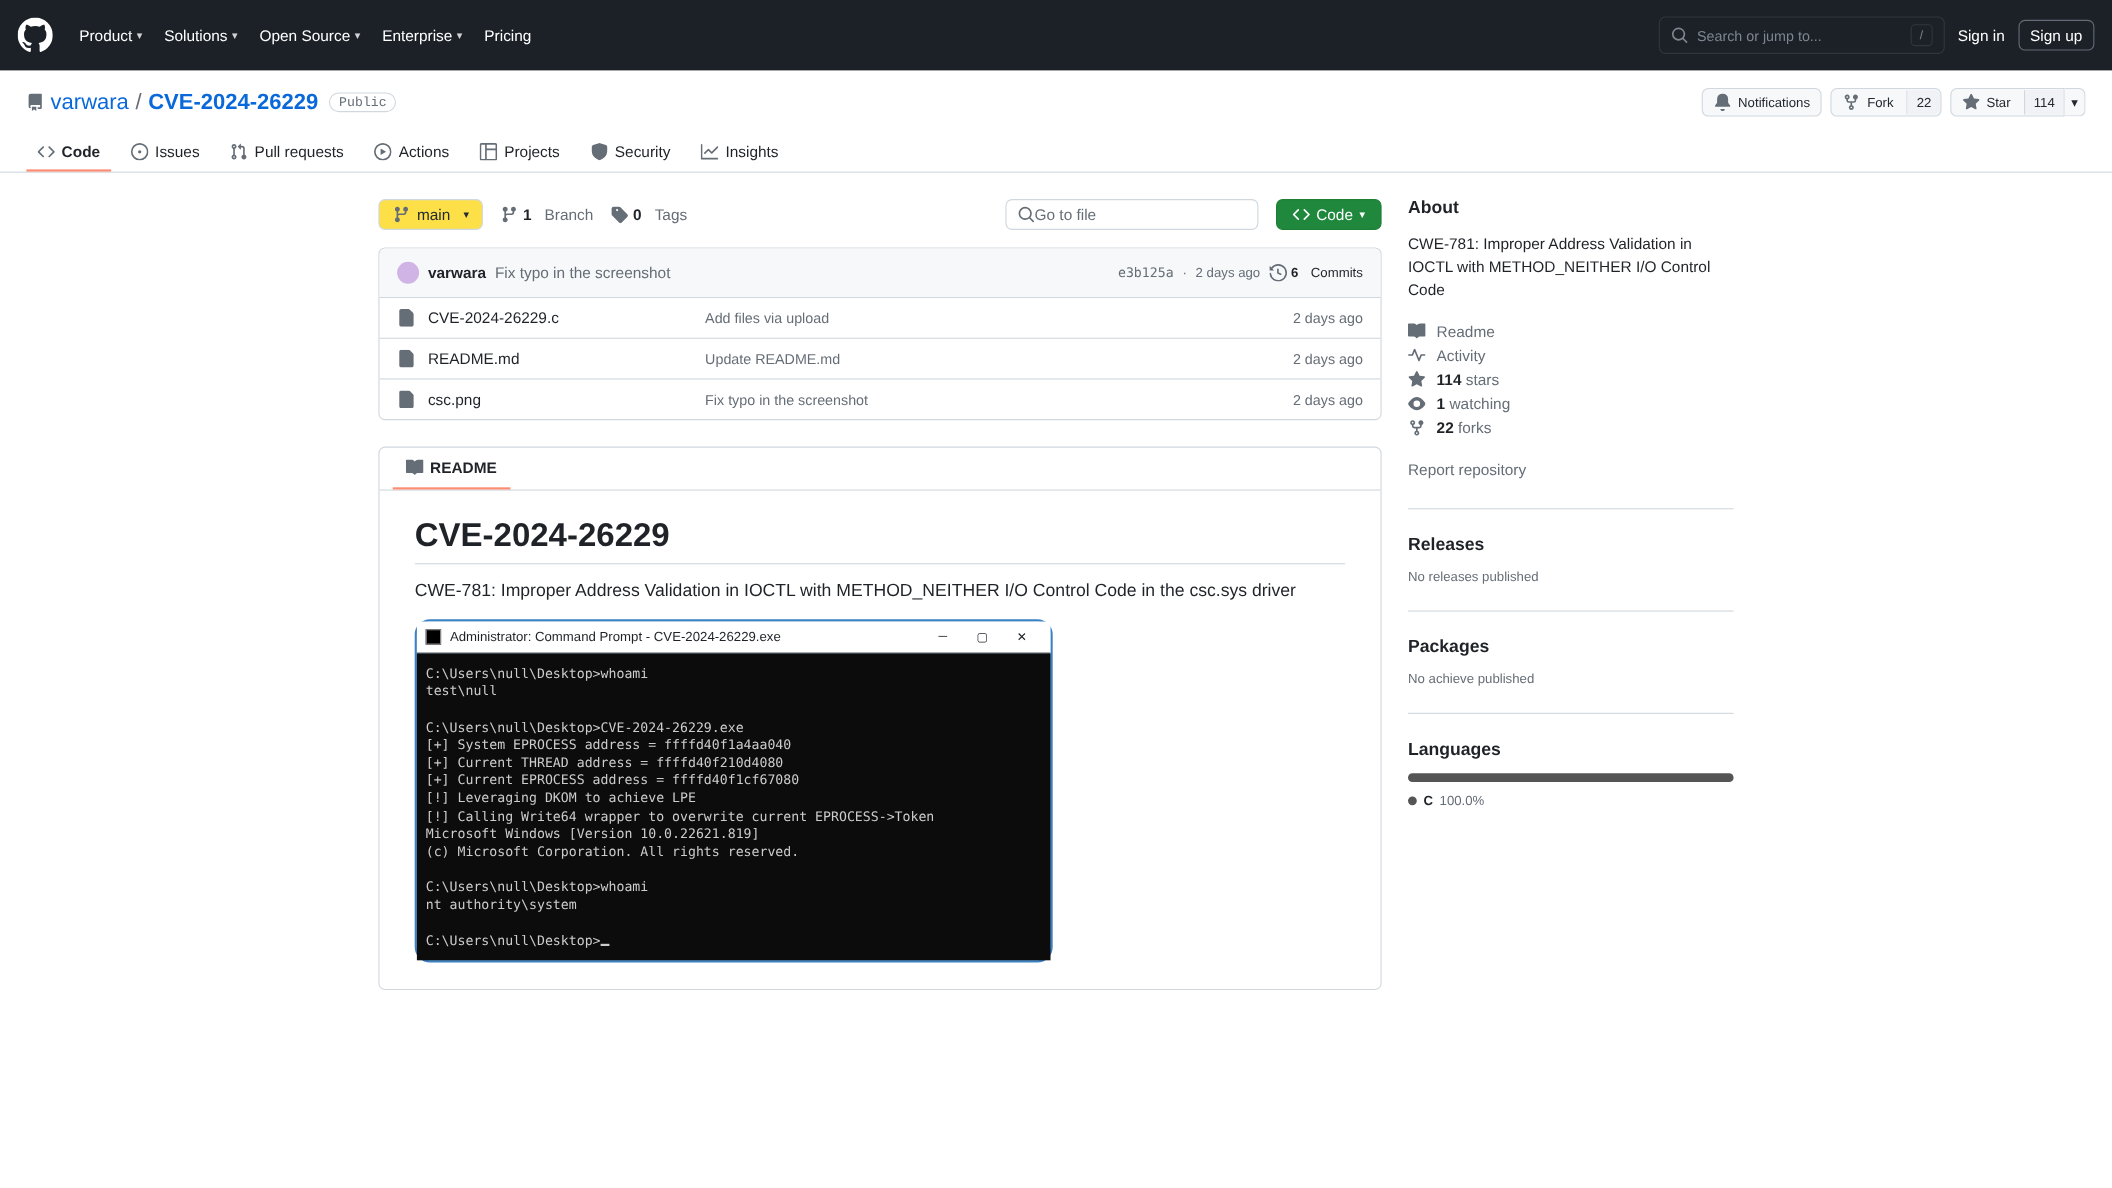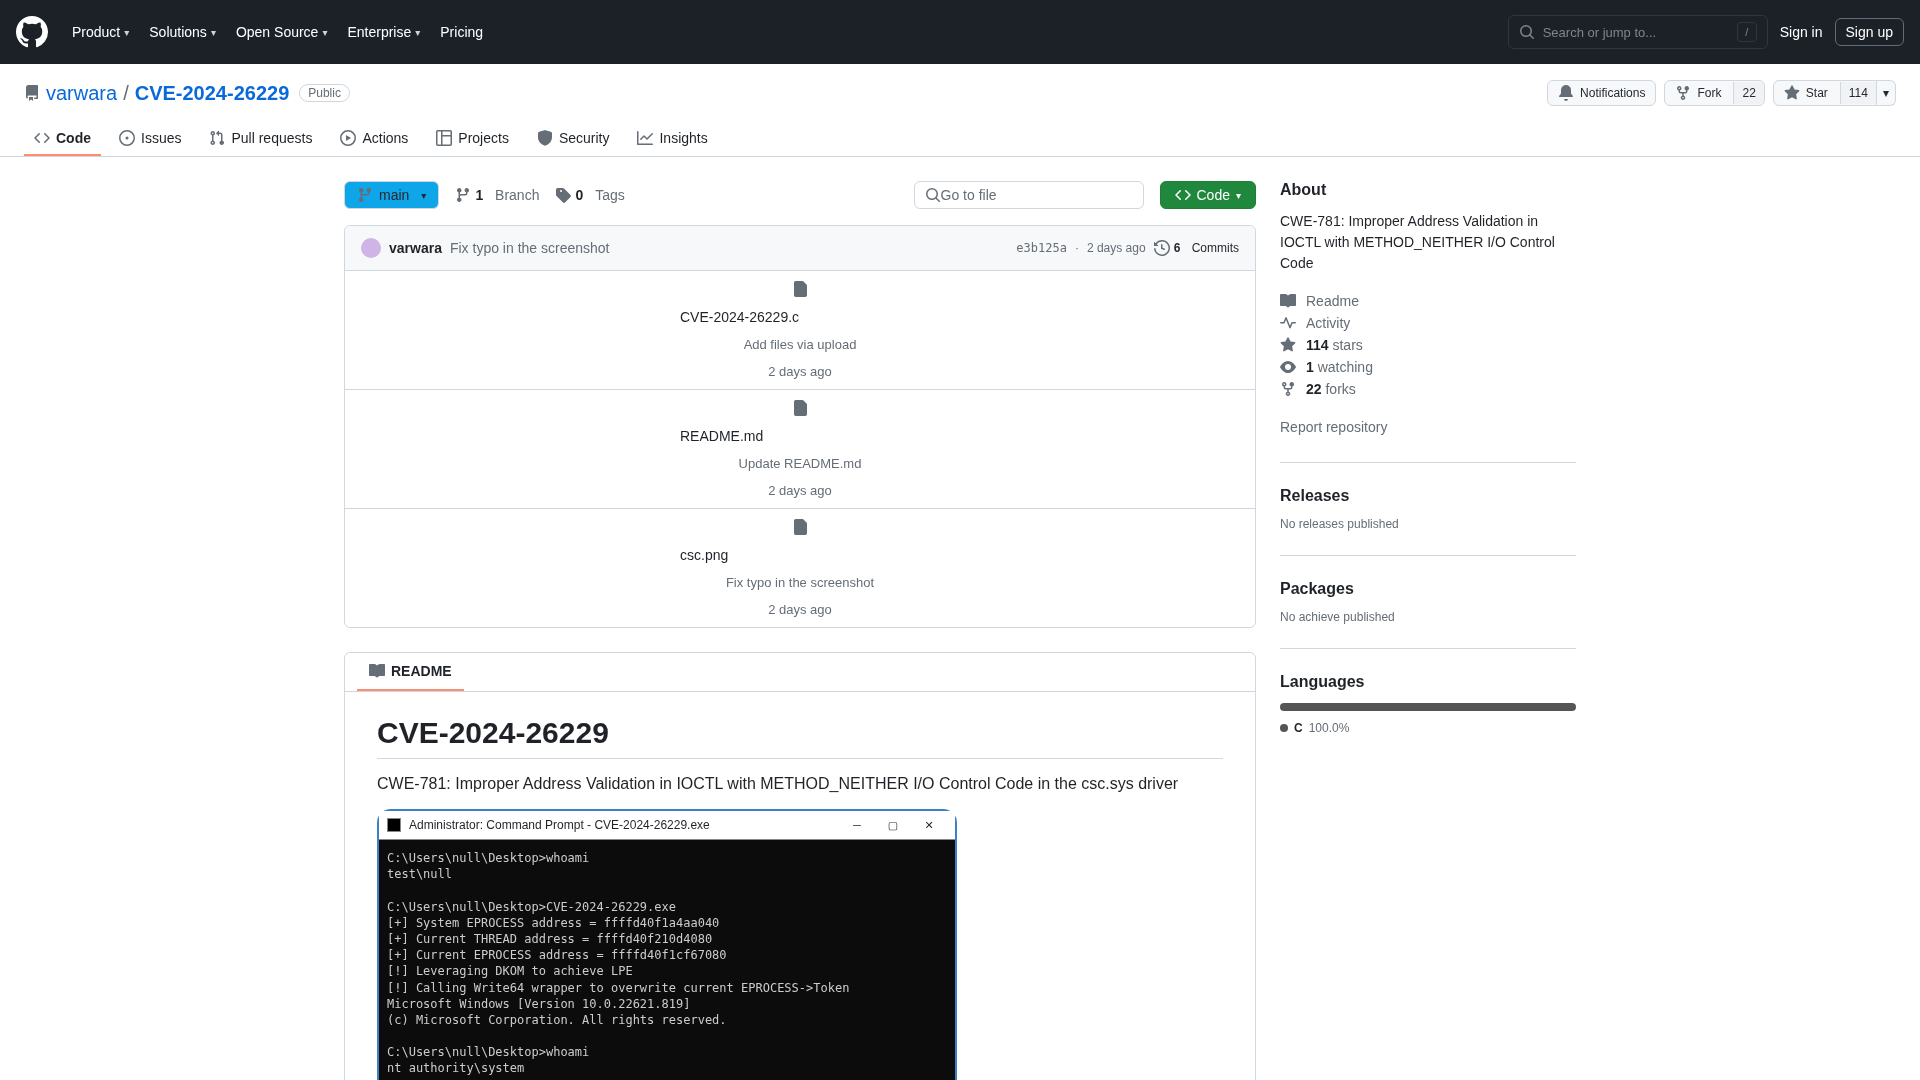--- a/index.html
+++ b/index.html
@@ -64,20 +64,21 @@
 }
 .repo-title-row { display: flex; align-items: center; gap: 6px; flex-wrap: wrap; }
 .repo-icon svg { fill: #656d76; }
 .repo-owner { color: #0969da; font-size: 20px; font-weight: 400; }
 .repo-slash { color: #656d76; font-size: 20px; }
 .repo-name { color: #0969da; font-size: 20px; font-weight: 600; }
 .visibility {
   border: 1px solid #d0d7de; border-radius: 20px;
   padding: 1px 8px; font-size: 12px; color: #656d76;
   margin-left: 4px;
+  font-family: Liberation Mono, monospace;
 }
 .repo-actions { margin-left: auto; display: flex; gap: 8px; }
 .btn {
   border: 1px solid #d0d7de; border-radius: 6px;
   background: #f6f8fa;
   padding: 4px 10px;
   font-size: 12px;
   display: inline-flex; align-items: center; gap: 6px;
   color: #24292f; cursor: pointer;
 }
@@ -111,21 +112,21 @@
   max-width: 1280px;
   margin: 0 auto;
 }
 .col-left { flex: 1; min-width: 0; }
 .col-right { width: 296px; }
 
 
 .branch-bar { display: flex; align-items: center; gap: 16px; margin-bottom: 16px; }
 .branch-btn {
   border: 1px solid #d0d7de; border-radius: 6px;
-  background: #0ea5e9; padding: 5px 12px;
+  background: #fde047; padding: 5px 12px;
   display: flex; align-items: center; gap: 6px;
   font-size: 14px; color: #24292f; cursor: pointer;
 }
 .branch-info { display: flex; align-items: center; gap: 4px; color: #656d76; font-size: 14px; cursor: pointer; }
 .branch-info strong { color: #1f2328; }
 .branch-bar .spacer { flex: 1; }
 .gotofile {
   border: 1px solid #d0d7de; border-radius: 6px;
   padding: 5px 10px; display: flex; align-items: center; gap: 0;
   width: 230px;
@@ -154,21 +155,20 @@
 .commit-bar .msg { color: #656d76; }
 .commit-bar .cinfo { margin-left: auto; display: flex; align-items: center; gap: 8px; color: #656d76; font-size: 12px; }
 .sha { font-family: monospace; }
 .commits-count { display: flex; align-items: center; gap: 4px; cursor: pointer; color: #1f2328; }
 .commits-count strong { font-weight: 600; }
 .file-row {
   display: flex; align-items: center;
   padding: 10px 16px;
   border-bottom: 1px solid #d0d7de;
   gap: 12px;
-  flex-direction: column;
 }
 .file-row:last-child { border-bottom: none; }
 .file-row .fname { width: 240px; color: #1f2328; cursor: pointer; }
 .file-row .fmsg { flex: 1; color: #656d76; cursor: pointer; font-size: 13px; }
 .file-row .ftime { color: #656d76; font-size: 13px; }
 
 
 .tab-box {
   border: 1px solid #d0d7de; border-radius: 6px;
   margin-top: 24px;

